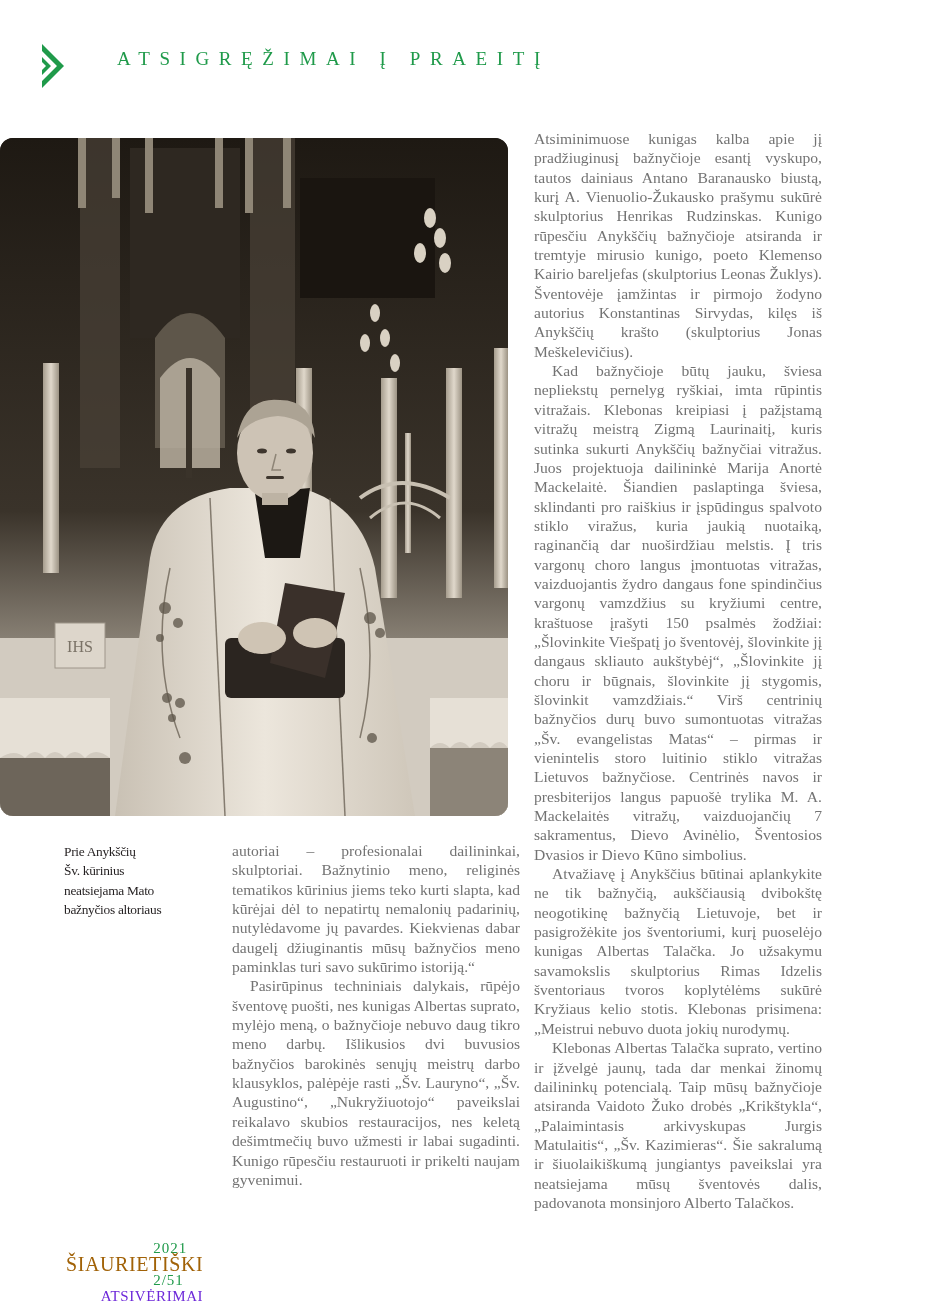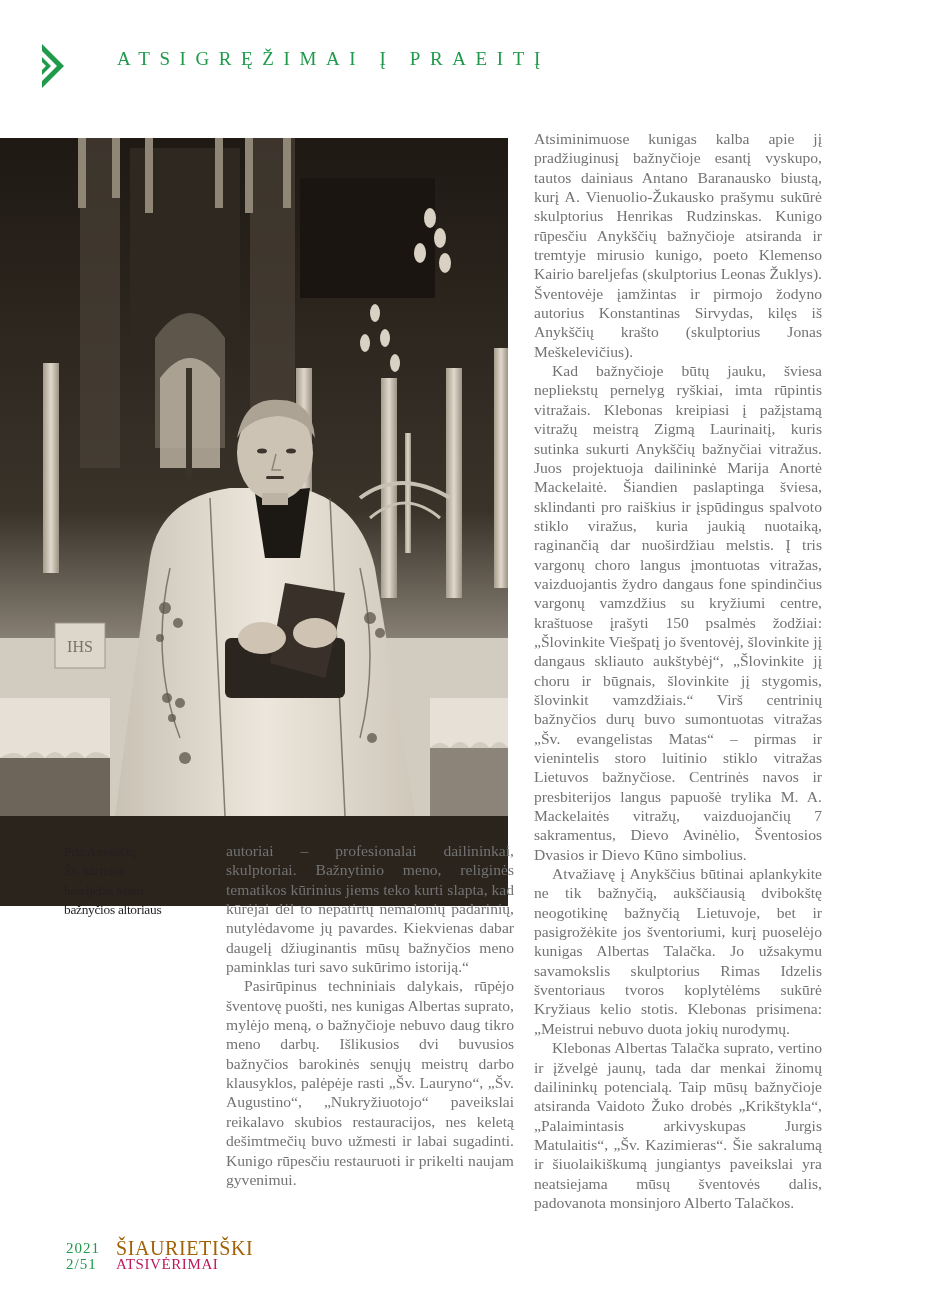--- a/index.html
+++ b/index.html
@@ -1,31 +1,31 @@
 <!DOCTYPE html>
 <html><head>
 <meta charset="utf-8">
 <style>
   html, body { margin: 0; padding: 0; background: #ffffff; }
   body { width: 931px; height: 1316px; position: relative; overflow: hidden; font-family: "DejaVu Serif", "Liberation Serif", serif; color: #231f20; }
   .logo { position: absolute; left: 40px; top: 44px; width: 30px; height: 44px; }
   .section-title { position: absolute; left: 117px; top: 48px; font-family: "Liberation Serif", serif; font-size: 19px; letter-spacing: 9.6px; color: #1f9a4a; white-space: nowrap; }
-  .photo { position: absolute; left: 0; top: 138px; width: 508px; height: 768px; overflow: hidden; background: #2a241d; }
+  .photo { position: absolute; left: 0; top: 138px; width: 508px; height: 678px; overflow: hidden; background: #2a241d; border-radius: 13px; }
   .photo svg { display: block; width: 508px; height: 678px; }
   .col { position: absolute; font-family: Liberation Serif, serif; font-size: 15.6px; line-height: 19.35px; text-align: justify; hyphens: manual; color: #737373; }
   .col p { margin: 0; }
   .col p.indent { text-indent: 18px; }
   .col-right { left: 534px; top: 129px; width: 288px; }
-  .col-mid { left: 226px; top: 841px; width: 288px; }
+  .col-mid { left: 232px; top: 841px; width: 288px; }
   .caption { position: absolute; left: 64px; top: 842px; width: 140px; font-family: "Liberation Serif", serif; font-weight: normal; font-size: 13.4px; line-height: 19.3px; color: #231f20; letter-spacing: -0.3px; }
   .footer { position: absolute; left: 66px; top: 1240px; font-family: "Liberation Serif", serif; line-height: 16px; }
-  .footer .row { display: flex; align-items: flex-end; white-space: nowrap; }
+  .footer .row { display: flex; align-items: flex-end; white-space: nowrap; flex-direction: column; }
   .footer .issue { width: 50px; color: #1f9a4a; font-size: 15px; letter-spacing: 1px; }
   .footer .mag1 { color: #a16207; font-size: 20px; letter-spacing: 0.6px; }
-  .footer .mag2 { color: #be185d; font-size: 15px; letter-spacing: 0.6px; }
+  .footer .mag2 { color: #6d28d9; font-size: 15px; letter-spacing: 0.6px; }
 </style>
 </head>
 <body>
 
 <div class="logo">
   <svg viewBox="0 0 30 44" width="30" height="44">
     <polygon points="2,0 24,22 2,44 2,37 17,22 2,7" fill="#1f9a4a"></polygon>
     <polygon points="2,13 11,22 2,31 2,26 6,22 2,18" fill="#1f9a4a"></polygon>
   </svg>
 </div>
@@ -147,21 +147,21 @@
 <div class="col col-right">
   <p>Atsiminimuose kunigas kalba apie jį pradžiuginusį bažnyčioje esantį vyskupo, tautos dainiaus Antano Baranausko biustą, kurį A. Vienuolio-Žukausko prašymu sukūrė skulptorius Henrikas Rudzinskas. Kunigo rūpesčiu Anykščių bažnyčioje atsiranda ir tremtyje mirusio kunigo, poeto Klemenso Kairio bareljefas (skulptorius Leonas Žuklys). Šventovėje įamžintas ir pirmojo žodyno autorius Konstantinas Sirvydas, kilęs iš Anykščių krašto (skulptorius Jonas Meškelevičius).</p>
   <p class="indent">Kad bažnyčioje būtų jauku, šviesa neplieks­tų pernelyg ryškiai, imta rūpintis vitražais. Klebonas kreipiasi į pažįstamą vitražų meistrą Zigmą Laurinaitį, kuris sutinka sukurti Anykščių bažnyčiai vitražus. Juos projektuoja dailininkė Marija Anortė Mackelaitė. Šiandien paslaptinga šviesa, sklindanti pro raiškius ir įspūdingus spalvoto stiklo viražus, kuria jaukią nuotaiką, raginančią dar nuoširdžiau melstis. Į tris vargonų choro langus įmontuotas vitražas, vaizduojantis žydro dangaus fone spindinčius vargonų vamzdžius su kryžiumi centre, kraštuose įrašyti 150 psalmės žodžiai: „Šlovinkite Viešpatį jo šventovėj, šlovinkite jį dangaus skliauto aukštybėj“, „Šlovinkite jį choru ir būgnais, šlovinkite jį stygomis, šlovinkit vamzdžiais.“ Virš centrinių bažnyčios durų buvo sumontuotas vitražas „Šv. evangelistas Matas“ – pirmas ir vienintelis storo luitinio stiklo vitražas Lietuvos bažnyčiose. Centrinės navos ir presbiterijos langus papuošė trylika M. A. Mackelaitės vitražų, vaizduojančių 7 sakramentus, Dievo Avinėlio, Šventosios Dvasios ir Dievo Kūno simbolius.</p>
   <p class="indent">Atvažiavę į Anykščius būtinai aplankykite ne tik bažnyčią, aukščiausią dvibokštę neogotikinę bažnyčią Lietuvoje, bet ir pasigrožėkite jos šventoriumi, kurį puoselėjo kunigas Albertas Talačka. Jo užsakymu savamokslis skulptorius Rimas Idzelis šventoriaus tvoros koplytėlėms sukūrė Kryžiaus kelio stotis. Klebonas prisimena: „Meistrui nebuvo duota jokių nurodymų.</p>
   <p class="indent">Klebonas Albertas Talačka suprato, vertino ir įžvelgė jaunų, tada dar menkai žinomų dailininkų potencialą. Taip mūsų bažnyčioje atsiranda Vaidoto Žuko drobės „Krikštykla“, „Palaimintasis arkivyskupas Jurgis Matulaitis“, „Šv. Kazimieras“. Šie sakralumą ir šiuolaikiškumą jungiantys paveikslai yra neatsiejama mūsų šventovės dalis, padovanota monsinjoro Alberto Talačkos.</p>
 </div>
 
 <div class="caption">
   <div>Prie Anykščių</div>
   <div>Šv. kūrinius</div>
-  <div>bareljefas Mato</div>
+  <div>neatsiejama Mato</div>
   <div>bažnyčios altoriaus</div>
 </div>
 
 <div class="col col-mid">
   <p>autoriai – profesionalai dailininkai, skulptoriai. Bažnytinio meno, religinės tematikos kūrinius jiems teko kurti slapta, kad kūrėjai dėl to nepatirtų nemalonių padarinių, nutylėdavome jų pavardes. Kiekvienas dabar daugelį džiuginantis mūsų bažnyčios meno paminklas turi savo sukūrimo istoriją.“</p>
   <p class="indent">Pasirūpinus techniniais dalykais, rūpėjo šventovę puošti, nes kunigas Albertas suprato, mylėjo meną, o bažnyčioje nebuvo daug tikro meno darbų. Išlikusios dvi buvusios bažnyčios barokinės senųjų meistrų darbo klausyklos, palėpėje rasti „Šv. Lauryno“, „Šv. Augustino“, „Nukryžiuotojo“ paveikslai reikalavo skubios restauracijos, nes keletą dešimtmečių buvo užmesti ir labai sugadinti. Kunigo rūpesčiu restauruoti ir prikelti naujam gyvenimui.</p>
 </div>
 
 <div class="footer">
   <div class="row">

